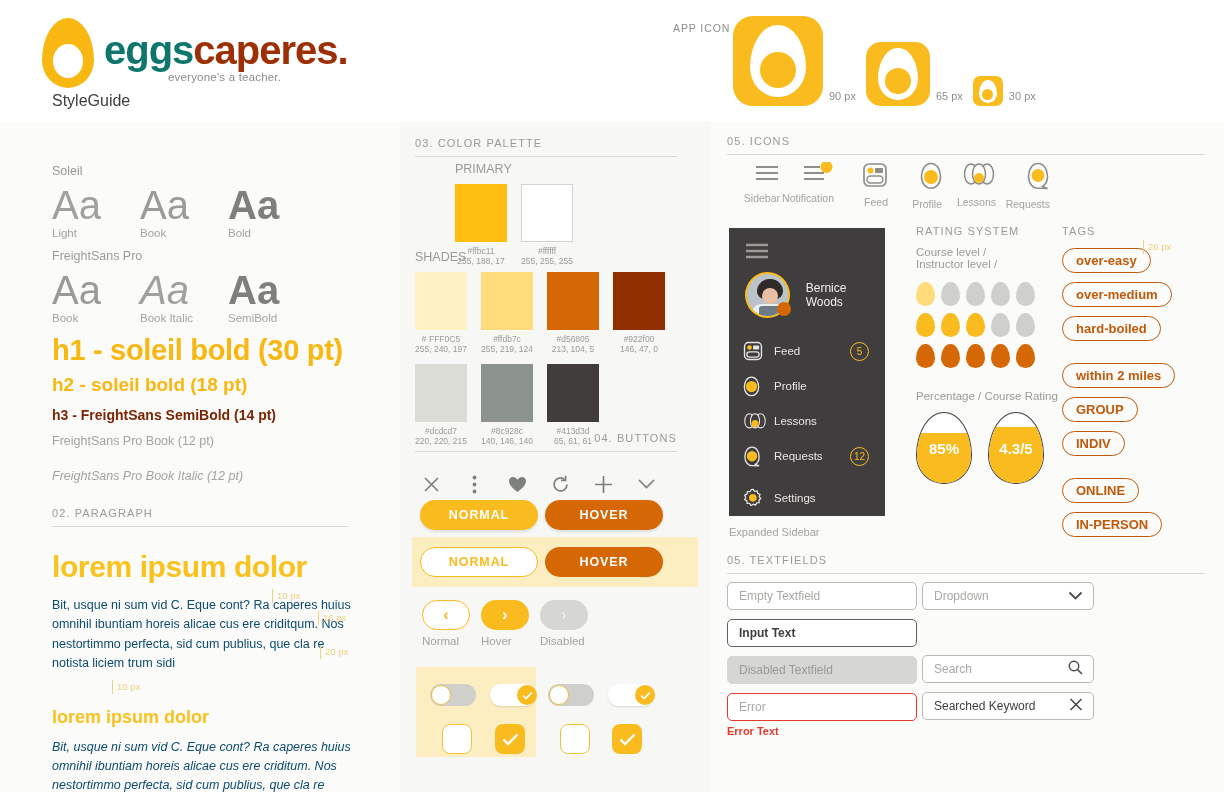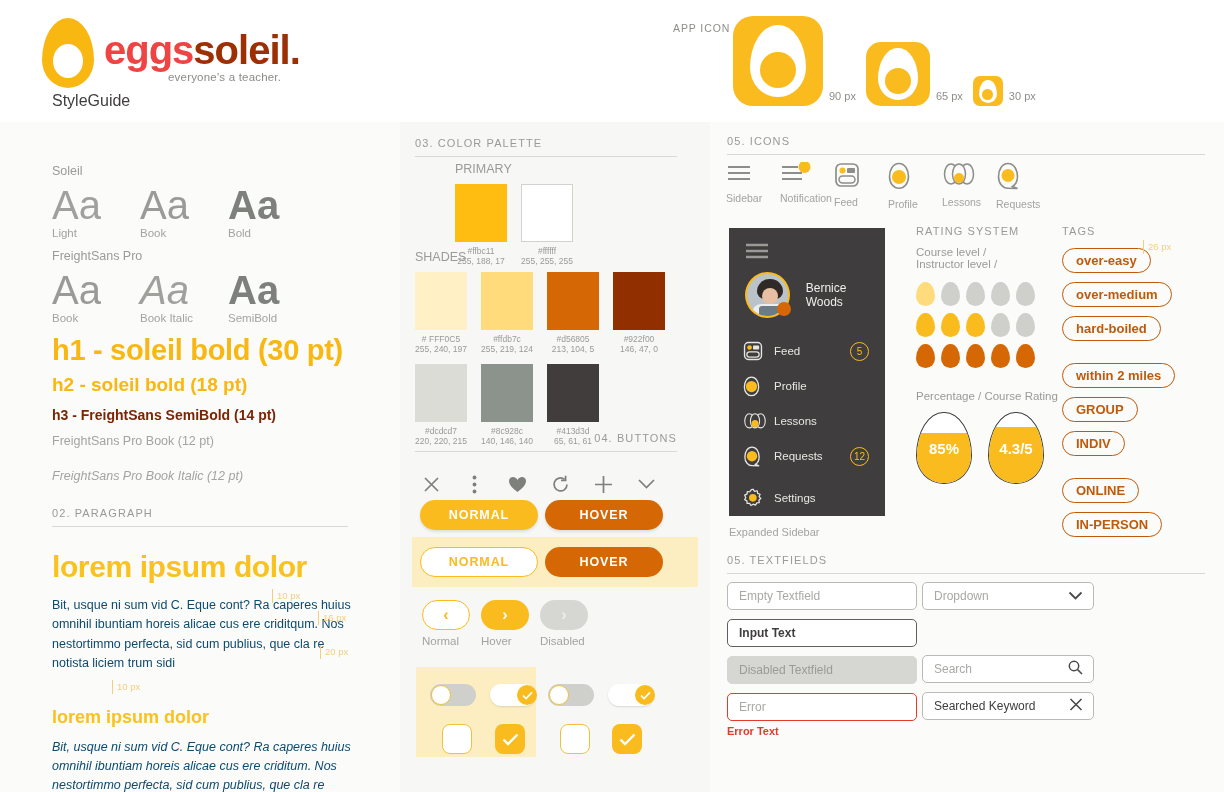--- a/index.html
+++ b/index.html
@@ -19,21 +19,21 @@
     position: absolute; inset: 0;
     background: #f9b712;
     border-radius: 50% 50% 50% 50% / 60% 60% 40% 40%;
   }
   .logo-egg .inner {
     position: absolute; left: 11px; top: 26px; width: 30px; height: 34px;
     background: #ffffff; border-radius: 50%;
   }
   .logo-text { margin-left: 10px; position: relative; top: 12px; }
   .logo-word { font-size: 40px; font-weight: bold; letter-spacing: -1px; line-height: 1; }
-  .logo-eggs { color: #ef4444; }
+  .logo-eggs { color: #0f766e; }
   .logo-change { color: #9d2f05; }
   .logo-tag { font-size: 11.5px; color: #8b8b88; margin-top: 1px; margin-left: 64px; letter-spacing: .2px; }
   .styleguide { position: absolute; left: 52px; top: 92px; font-size: 16px; color: #3f3d3d; }
 
   .appicon-label { position: absolute; left: 673px; top: 22px; font-size: 10.5px; color: #8d8d8a; letter-spacing: .9px; }
   .appicons { position: absolute; left: 733px; top: 16px; display: flex; align-items: flex-end; gap: 0; }
   .appicon-cell { display: flex; align-items: flex-end; }
   .app-sq { background: #f9bb1e; display: flex; align-items: center; justify-content: center; }
   .app-sq .egg-white { background: #ffffff; position: relative; border-radius: 50% 50% 50% 50% / 60% 60% 42% 42%; }
   .app-sq .egg-yolk { position: absolute; background: #f9bb1e; border-radius: 50%; }
@@ -106,21 +106,21 @@
   .toggle.on  { background: #ffffff; box-shadow: 0 1px 2px rgba(0,0,0,.12); }
   .toggle .knob { position: absolute; top: 1px; width: 20px; height: 20px; border-radius: 50%; }
   .toggle.off .knob { left: 1px; background: #ffffff; border: 1.2px solid #f0c23c; }
   .toggle.on  .knob { right: -1px; background: #f9bb1e; display: flex; align-items: center; justify-content: center; }
 
   .cbox { width: 30px; height: 30px; border-radius: 8px; }
   .cbox.off { background: #ffffff; border: 1.5px solid #f0c23c; }
   .cbox.on  { background: #f9bb1e; display: flex; align-items: center; justify-content: center; }
 
   
-  .gicon-cell { width: 54px; text-align: left; }
+  .gicon-cell { width: 54px; text-align: right; }
   .gicon-name { font-size: 10.5px; color: #a3a3a0; margin-top: 4px; }
 
   
   .sb { width: 156px; height: 288px; background: #3f3d3d; position: relative; }
   .sb-row { display: flex; align-items: center; height: 30px; padding-left: 14px; }
   .sb-label { font-size: 11.5px; color: #e6e6e2; margin-left: 11px; }
   .sb-badge { position: absolute; right: 16px; width: 19px; height: 19px; border-radius: 50%;
               border: 1.4px solid #f9bb1e; color: #f9bb1e; font-size: 10px;
               display: flex; align-items: center; justify-content: center; }
   .sb-name { font-size: 12px; color: #eeeeea; }
@@ -159,21 +159,21 @@
 <div id="root">
 
   <div class="header">
     <div class="logo-wrap">
       <div class="logo-egg">
         <div class="outer"></div>
           <div class="inner"></div>
       </div>
       <div class="logo-text">
         <div class="logo-word">
-          <span class="logo-eggs">eggs</span><span class="logo-change">soleil.</span>
+          <span class="logo-eggs">eggs</span><span class="logo-change">caperes.</span>
         </div>
         <div class="logo-tag">everyone's a teacher.</div>
       </div>
     </div>
     <div class="styleguide">StyleGuide</div>
 
     <div class="appicon-label">APP ICON</div>
     <div class="appicons">
       <div class="appicon-cell">
         <div class="app-sq" style="width:90px;height:90px;border-radius:20px;">

